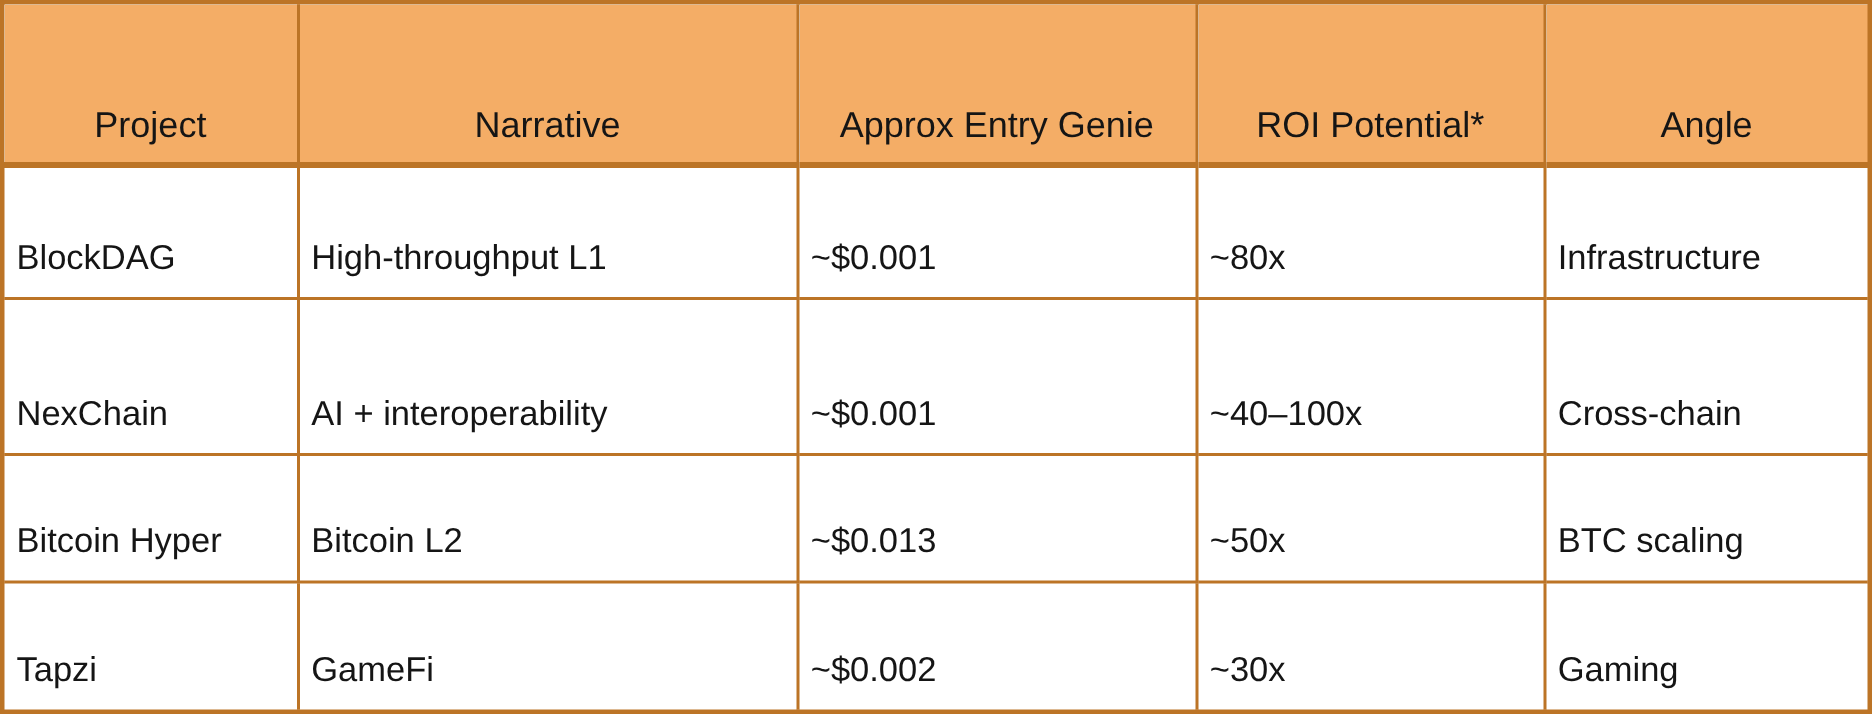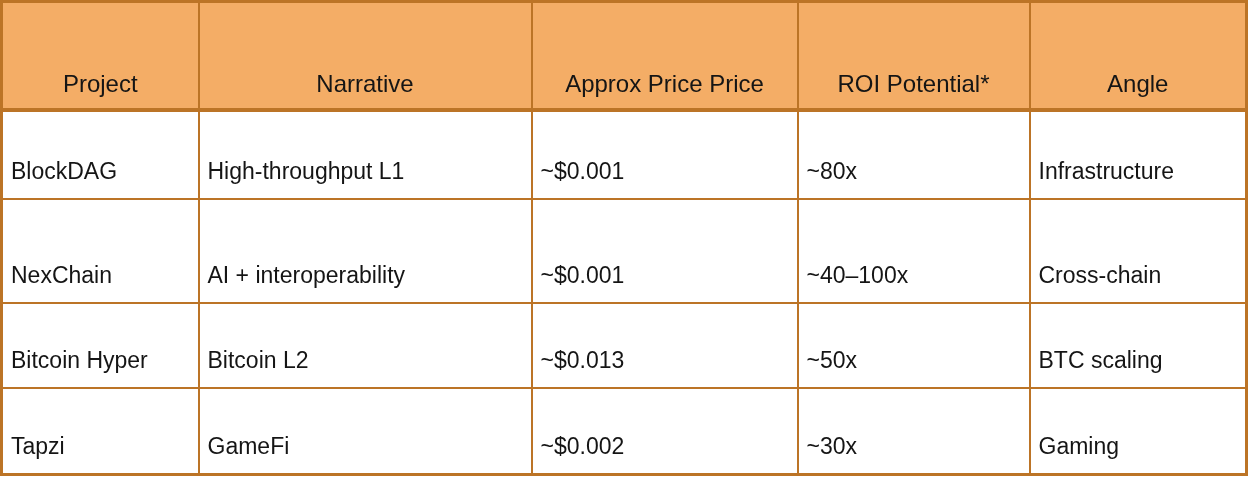--- a/index.html
+++ b/index.html
@@ -64,21 +64,21 @@
       <col style="width:197px">
       <col style="width:333px">
       <col style="width:266px">
       <col style="width:232px">
       <col style="width:217px">
     </colgroup>
     <thead>
       <tr>
         <th>Project</th>
         <th>Narrative</th>
-        <th>Approx Price Price</th>
+        <th>Approx Entry Genie</th>
         <th>ROI Potential*</th>
         <th>Angle</th>
       </tr>
     </thead>
     <tbody>
       <tr>
         <td>BlockDAG</td>
         <td>High-throughput L1</td>
         <td>~$0.001</td>
         <td>~80x</td>

